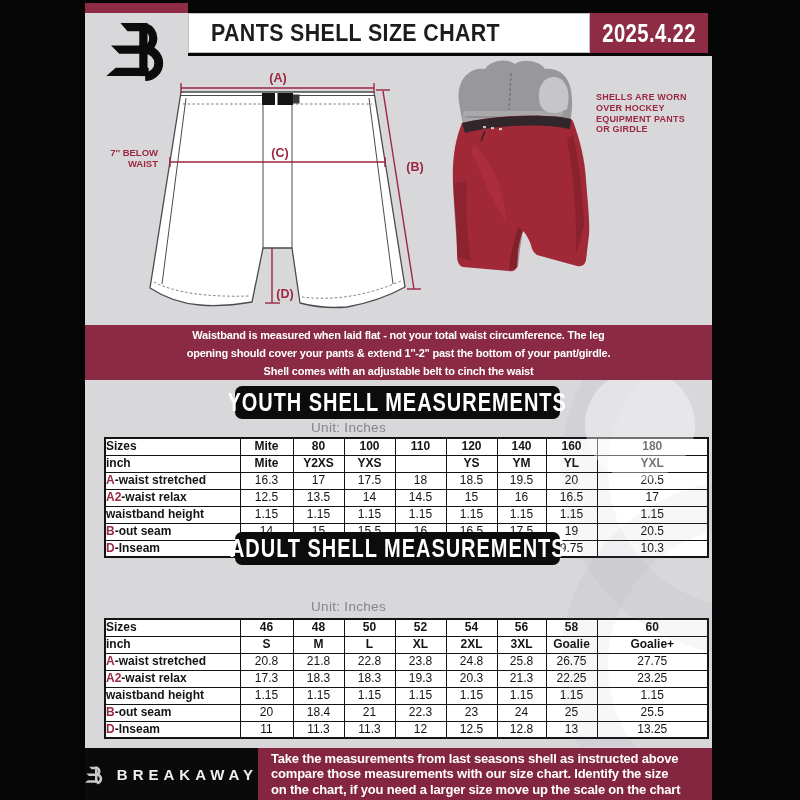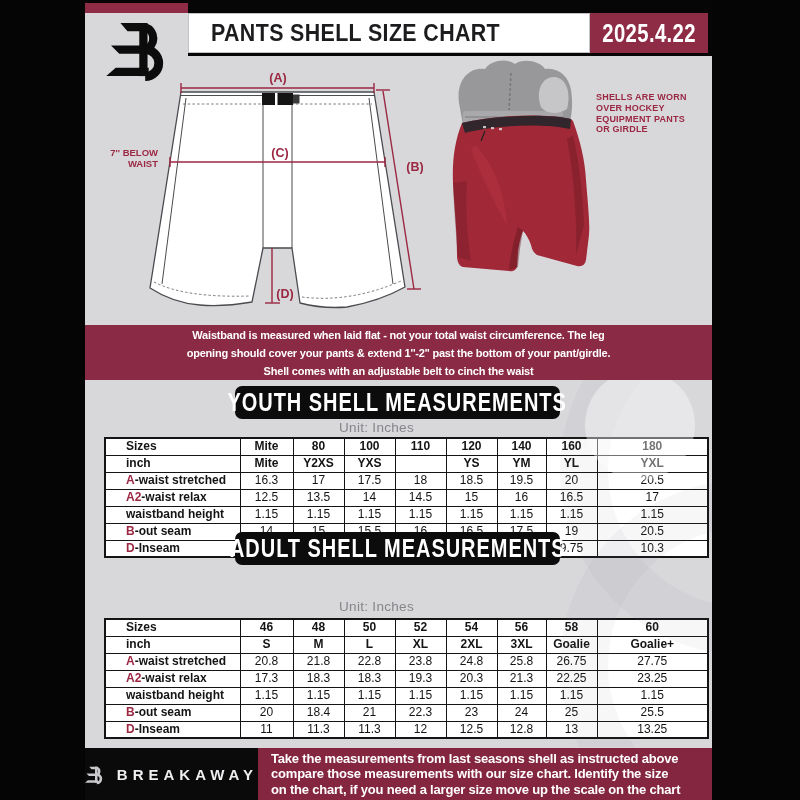--- a/index.html
+++ b/index.html
@@ -30,30 +30,30 @@
           display:flex;flex-direction:column;align-items:center;justify-content:center;}
   .banner .ln{display:block;color:#fff;font-size:11px;font-weight:700;line-height:18px;
               letter-spacing:-.2px;white-space:nowrap;}
 
   .title-box{position:absolute;left:235px;width:325px;height:33px;background:#0c0c0c;
              border-radius:7px;display:flex;align-items:center;justify-content:center;}
   .title-box span{color:#fff;font-size:25px;font-weight:700;letter-spacing:1.2px;
                   transform:scaleX(.8);white-space:nowrap;}
   .tb-youth{top:386px;} .tb-adult{top:532px;}
   .unit{position:absolute;left:85px;width:527px;text-align:center;color:#85858a;
-        font-size:13.5px;letter-spacing:.3px;margin-left:28px;}
+        font-size:13.5px;letter-spacing:.3px;}
   .unit-youth{top:420px;} .unit-adult{top:599px;}
 
   .twrap{position:absolute;left:104px;width:603px;}
   .twrap-youth{top:437px;} .twrap-adult{top:618px;}
   table.meas{border-collapse:collapse;width:603px;table-layout:fixed;background:#fff;
              border:2.5px solid #141414;}
   table.meas td{border:1.5px solid #141414;height:17px;line-height:15px;font-size:12px;
                 color:#141414;text-align:center;padding:0;overflow:hidden;white-space:nowrap;}
-  table.meas td.lbl{text-align:left;padding-left:20px;font-weight:700;}
+  table.meas td.lbl{text-align:left;font-weight:700;}
   table.meas td.hdr{font-weight:700;}
   table.meas .pfx{color:#9b2742;font-weight:700;}
 
   .wm-layer{position:absolute;left:85px;top:380px;width:627px;height:367px;overflow:hidden;
             pointer-events:none;z-index:6;}
   .wm-ring{position:absolute;border-radius:50%;border:48px solid rgba(120,120,135,.06);}
   .wm-soft{position:absolute;border-radius:50%;background:rgba(255,255,255,.4);}
 
   .footer{position:absolute;left:85px;top:748px;width:627px;height:52px;background:#0a0a0a;
           display:flex;}

